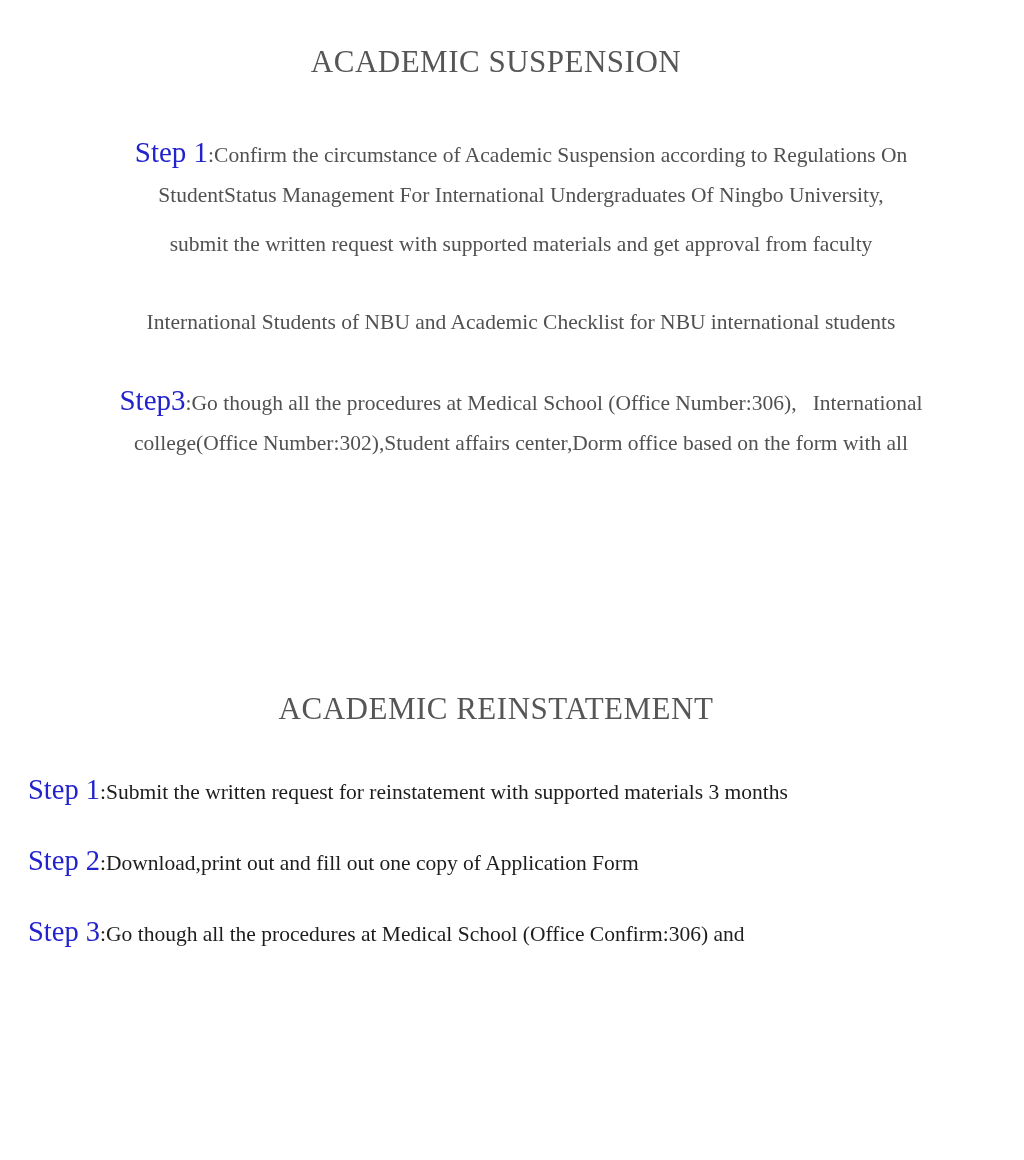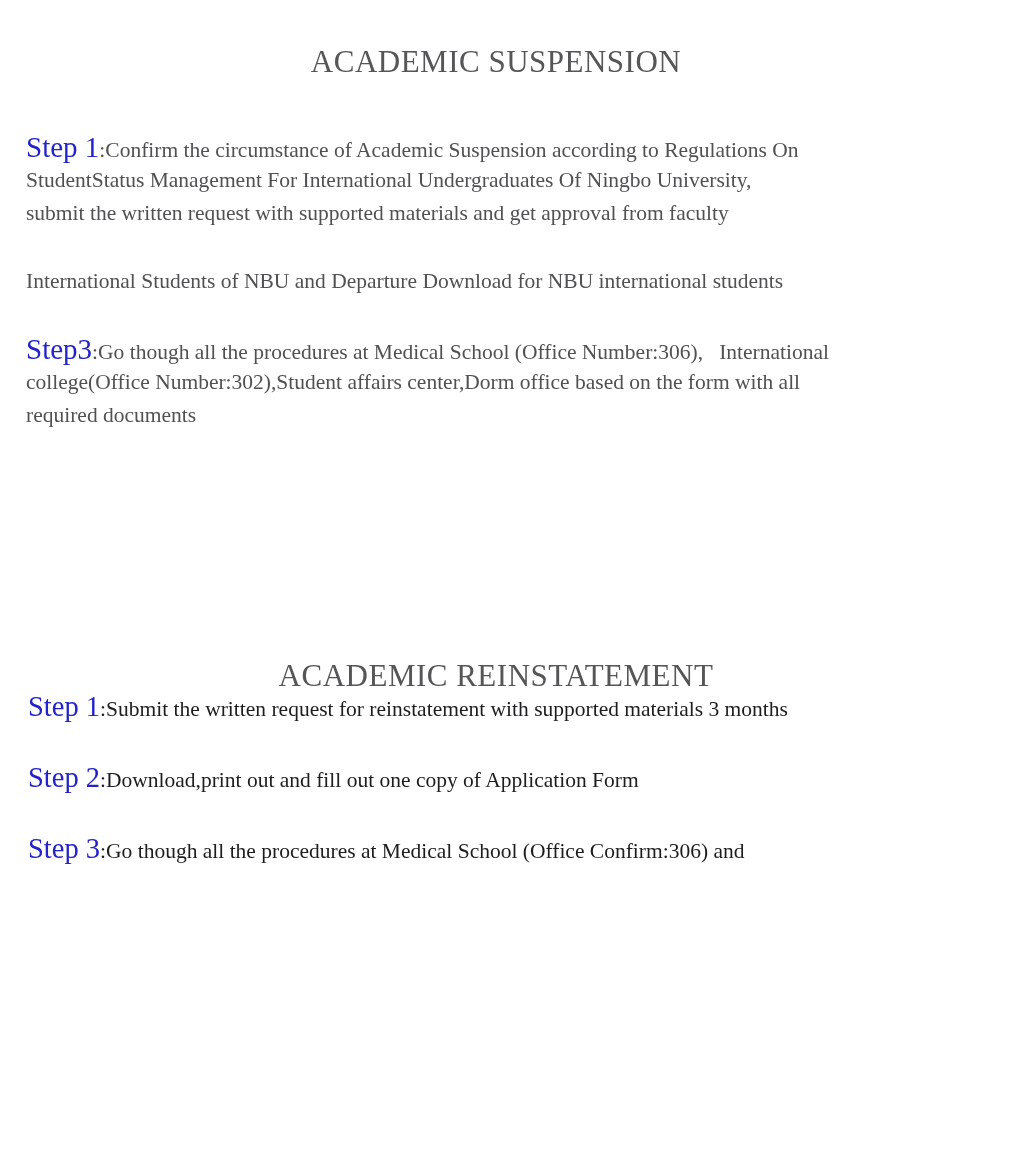--- a/index.html
+++ b/index.html
@@ -18,44 +18,45 @@
     text-align: center;
   }
   .doc-title {
     font-size: 31px;
     line-height: 36px;
     color: #565658;
     letter-spacing: 0.5px;
     white-space: pre;
   }
   #title-suspension { padding-top: 44px; margin-bottom: 52px; }
-  #title-reinstatement { margin-top: 228px; }
+  #title-reinstatement { margin-top: 228px; margin-bottom: 50px; }
 
   .steps { }
   .sec-suspension .steps { padding-left: 26px; padding-right: 8px; }
   .sec-reinstatement .steps { padding-left: 28px; padding-right: 8px; }
 
   .step { }
   .sec-suspension .step { margin-bottom: 38px; }
   .sec-reinstatement .step { margin-bottom: 43px; }
 
   .line {
     white-space: pre;
   }
   .sec-suspension .line {
     font-size: 21.5px;
-    line-height: 30px;
+    line-height: 40px;
     color: #515153;
+    text-align: center;
   }
   .sec-reinstatement .line {
     font-size: 21.5px;
     line-height: 26px;
     color: #1d1d1f;
   }
-  .sec-suspension .line.gap { margin-top: 3px; }
+  .sec-suspension .line.gap { margin-top: 9px; }
 
   .step-label {
     color: #2323cd;
   }
   .sec-suspension .step-label { font-size: 29px; }
   .sec-reinstatement .step-label { font-size: 28.5px; }
 </style>
 </head>
 <body>
 
@@ -67,27 +68,26 @@
     </div>
     <div class="steps">
 
       <div class="step">
         <div class="line"><span class="step-label">Step 1</span><span class="line-text">:Confirm the circumstance of Academic Suspension according to Regulations On</span></div>
         <div class="line">StudentStatus Management For International Undergraduates Of Ningbo University,</div>
         <div class="line gap">submit the written request with supported materials and get approval from faculty</div>
       </div>
 
       <div class="step">
-        <div class="line">International Students of NBU and Departure Download for NBU international students</div>
+        <div class="line">International Students of NBU and Academic Checklist for NBU international students</div>
       </div>
 
       <div class="step">
         <div class="line"><span class="step-label">Step3</span><span class="line-text">:Go though all the procedures at Medical School (Office Number:306),   International</span></div>
         <div class="line">college(Office Number:302),Student affairs center,Dorm office based on the form with all</div>
-        <div class="line gap">required documents</div>
       </div>
 
     </div>
   </div>
 
   <div class="section sec-reinstatement">
     <div class="title-wrap">
       <div id="title-reinstatement" class="doc-title">ACADEMIC REINSTATEMENT</div>
     </div>
     <div class="steps">

